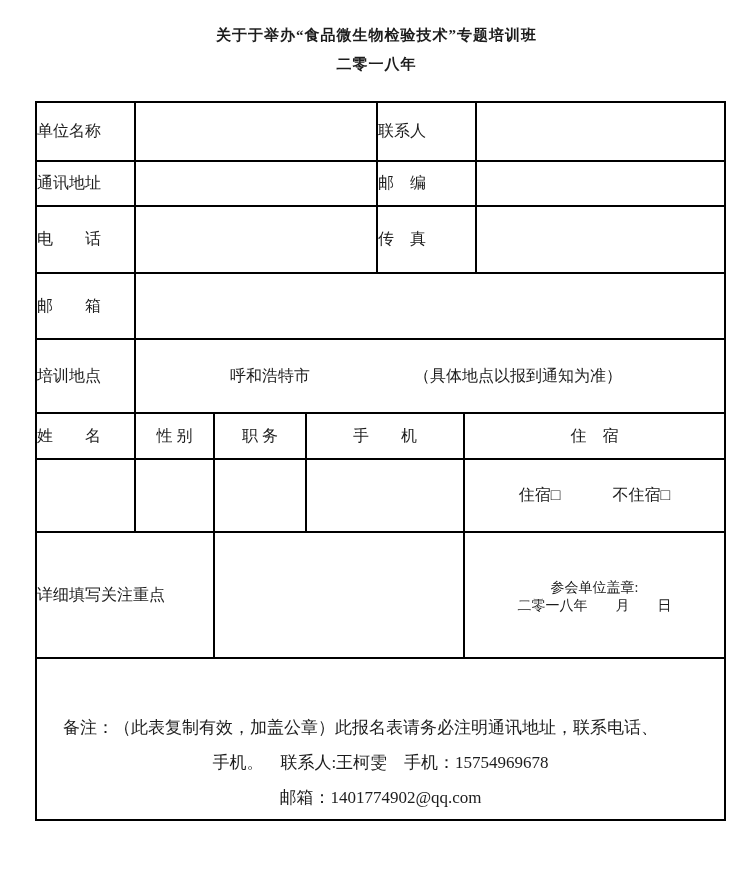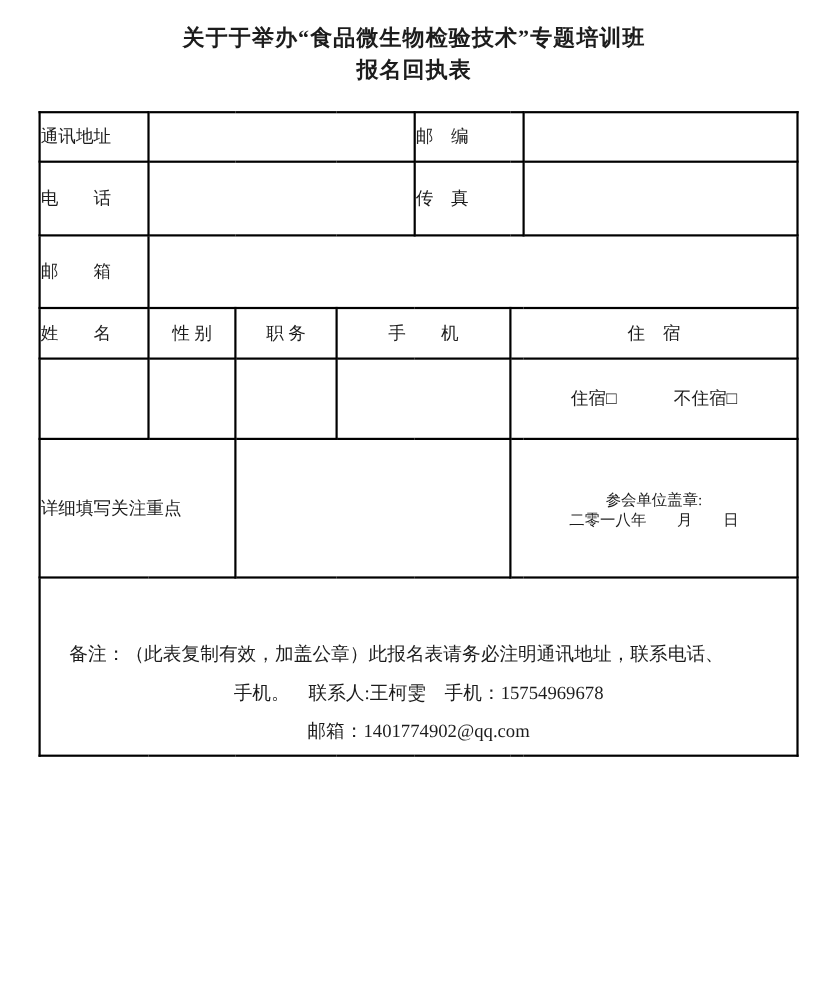--- a/index.html
+++ b/index.html
@@ -12,21 +12,21 @@
     font-family: "Liberation Serif", "DejaVu Serif", serif;
     overflow: hidden;
   }
   .title {
     position: absolute;
     top: 21px;
     left: 0;
     width: 100%;
     text-align: center;
     font-weight: bold;
-    font-size: 20px;
+    font-size: 15px;
     line-height: 29px;
     letter-spacing: 1px;
   }
   table.form {
     position: absolute;
     left: 35px;
     top: 101px;
     border-collapse: collapse;
     table-layout: fixed;
     width: 691px;
@@ -78,55 +78,70 @@
   .note-line1 { padding-left: 26px; }
   .note-c { text-align: center; }
 </style>
 </head>
 <body>
 
 <div class="page">
 
   <div class="title">
     <div>关于于举办“食品微生物检验技术”专题培训班</div>
-    <div>报名回执表</div>
+    <div>二零一八年</div>
   </div>
 
   <table class="form">
     <colgroup>
       <col style="width:99px">
         <col style="width:79px">
         <col style="width:92px">
       <col style="width:71px">
         <col style="width:87px">
         <col style="width:12px">
       <col style="width:249px">
     </colgroup>
 
     <tbody>
+        <tr style="height:59px">
+      <td class="lab">单位名称</td>
+      <td colspan="3"></td>
+      <td colspan="2" class="lab2">联系人</td>
+      <td></td>
+    </tr>
 
     <tr style="height:45px">
       <td class="lab">通讯地址</td>
       <td colspan="3"></td>
       <td colspan="2" class="lab2">邮　编</td>
       <td></td>
     </tr>
 
     <tr style="height:67px">
       <td class="lab">电　　话</td>
       <td colspan="3"></td>
       <td colspan="2" class="lab2">传　真</td>
       <td></td>
     </tr>
 
     <tr style="height:66px">
       <td class="lab">邮　　箱</td>
       <td colspan="6"></td>
     </tr>
 
+    <tr style="height:74px">
+      <td class="lab">培训地点</td>
+      <td colspan="6">
+        <div class="loc-wrap">
+          <span>呼和浩特市</span>
+          <span>（具体地点以报到通知为准）</span>
+        </div>
+      </td>
+    </tr>
 
     <tr style="height:46px">
       <td class="lab">姓　　名</td>
       <td class="hdr">性 别</td>
       <td class="hdr">职 务</td>
       <td colspan="2" class="hdr">手　　机</td>
       <td colspan="2" class="hdr">住　宿</td>
     </tr>
 
     <tr style="height:73px">

